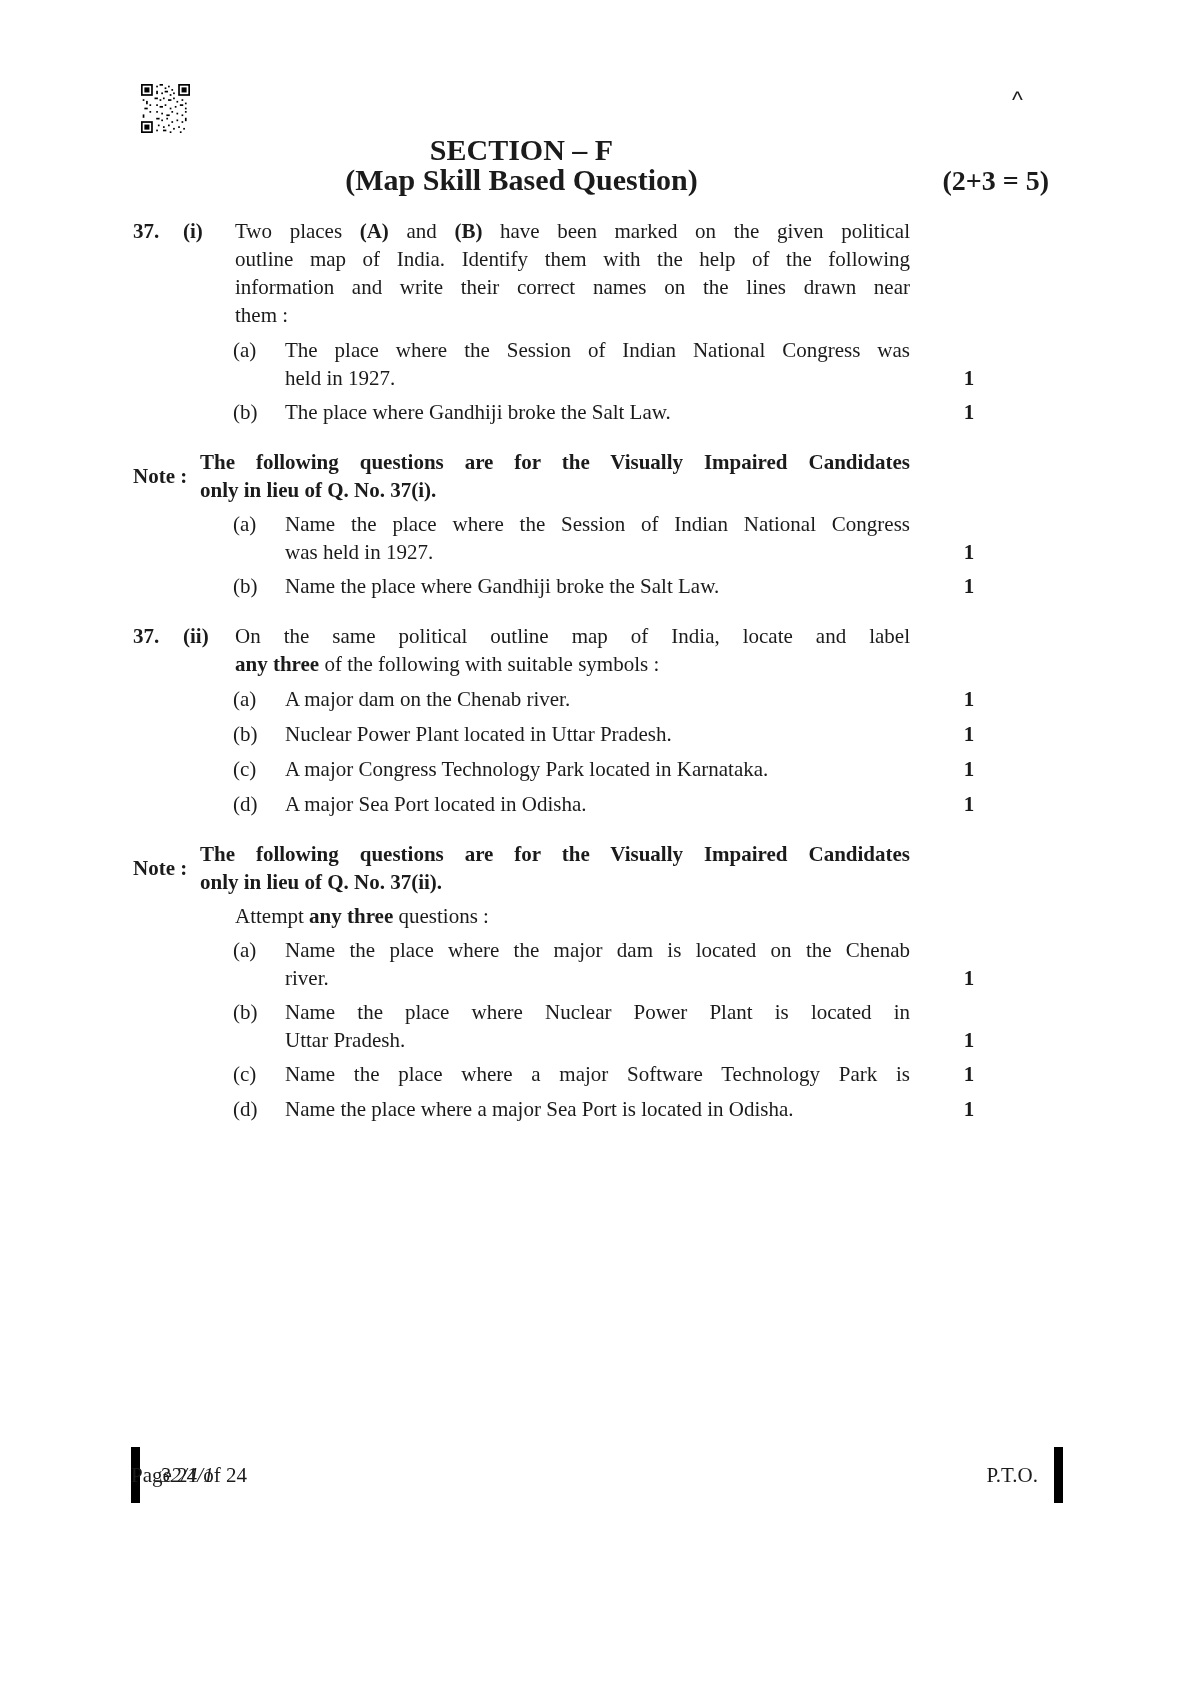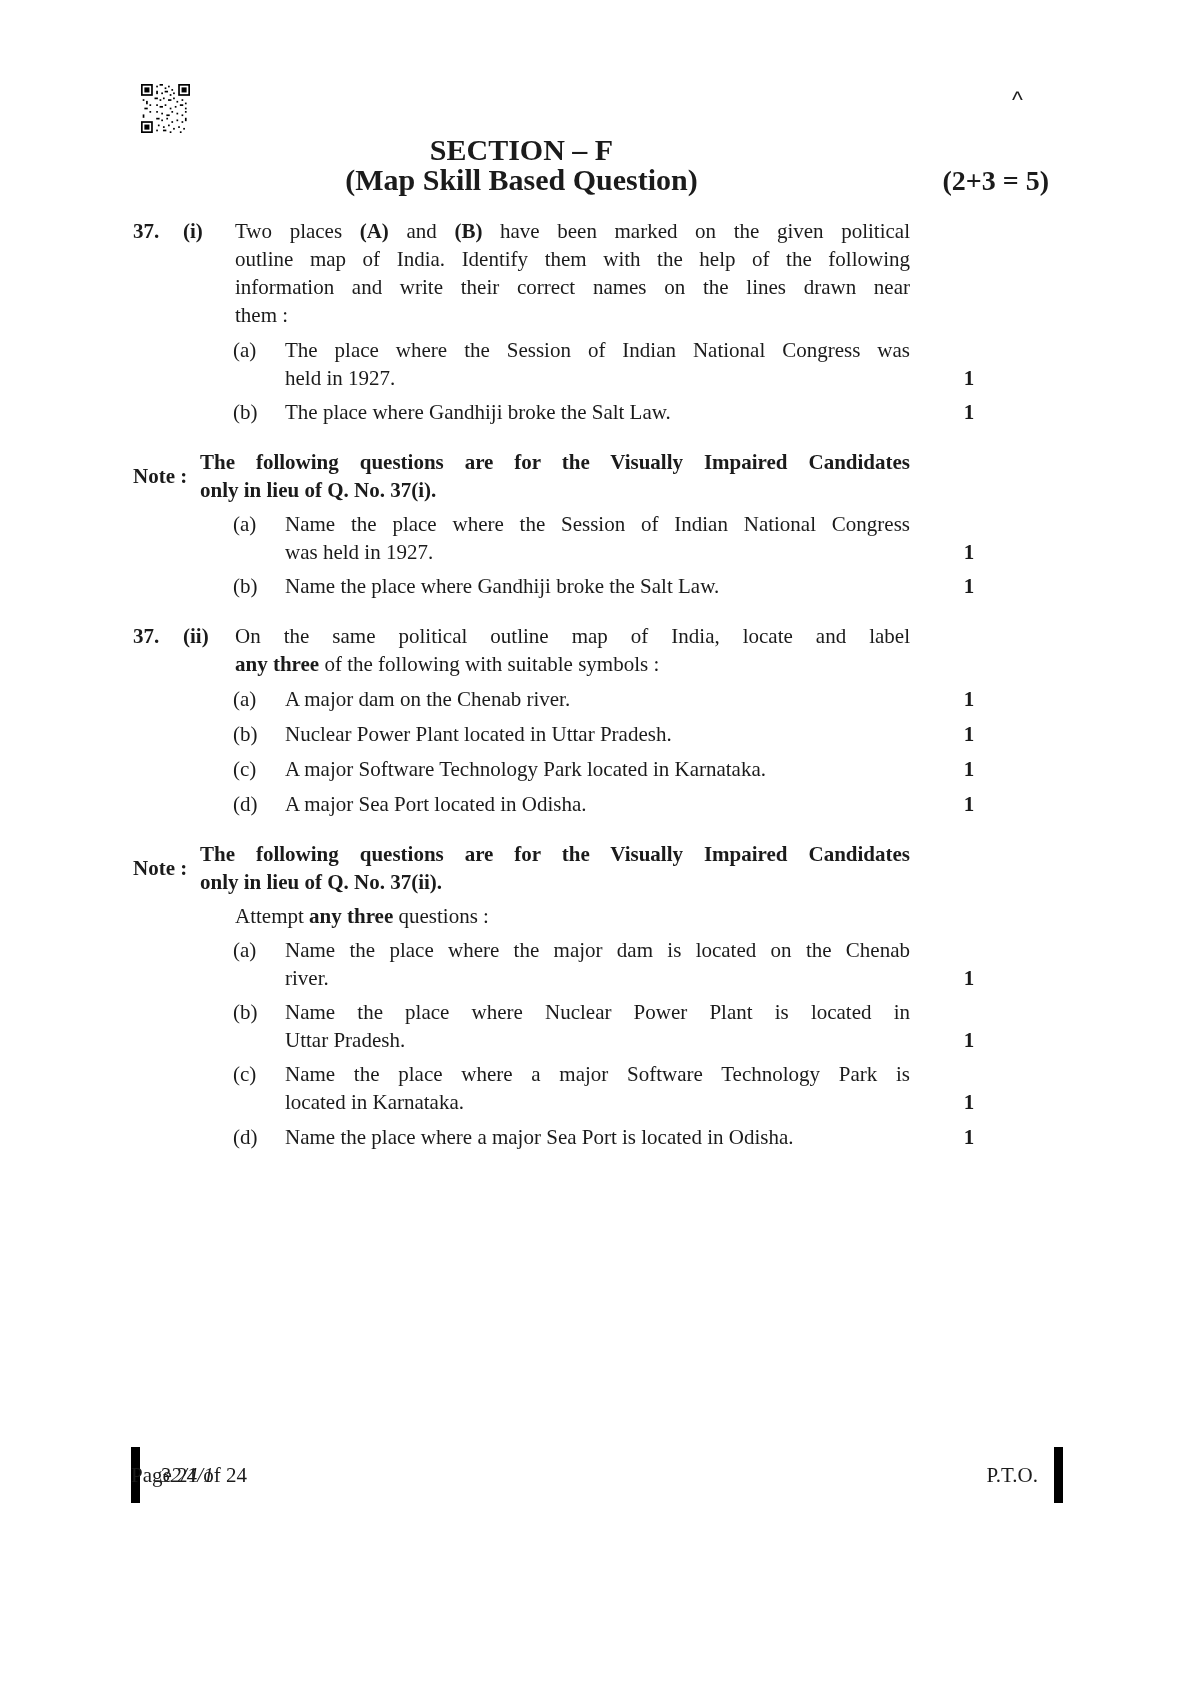--- a/index.html
+++ b/index.html
@@ -272,21 +272,21 @@
         </div>
       </div>
       <div class="marks">1</div>
     </div>
 
     <div class="row mt-item">
       <div class="main">
         <div class="item">
           <span class="il">(c)</span>
           <span class="itext">
-            <span class="ln">A major Software Technology Park located in Karnataka.</span>
+            <span class="ln">A major Congress Technology Park located in Karnataka.</span>
           </span>
         </div>
       </div>
       <div class="marks">1</div>
     </div>
 
     <div class="row mt-item">
       <div class="main">
         <div class="item">
           <span class="il">(d)</span>
@@ -343,21 +343,20 @@
       </div>
       <div class="marks">1</div>
     </div>
 
     <div class="row mt-item2">
       <div class="main">
         <div class="item">
           <span class="il">(c)</span>
           <span class="itext">
             <span class="ln jline">Name the place where a major Software Technology Park is</span>
-            <span class="ln">located in Karnataka.</span>
           </span>
         </div>
       </div>
       <div class="marks">1</div>
     </div>
 
     <div class="row mt-item">
       <div class="main">
         <div class="item">
           <span class="il">(d)</span>

